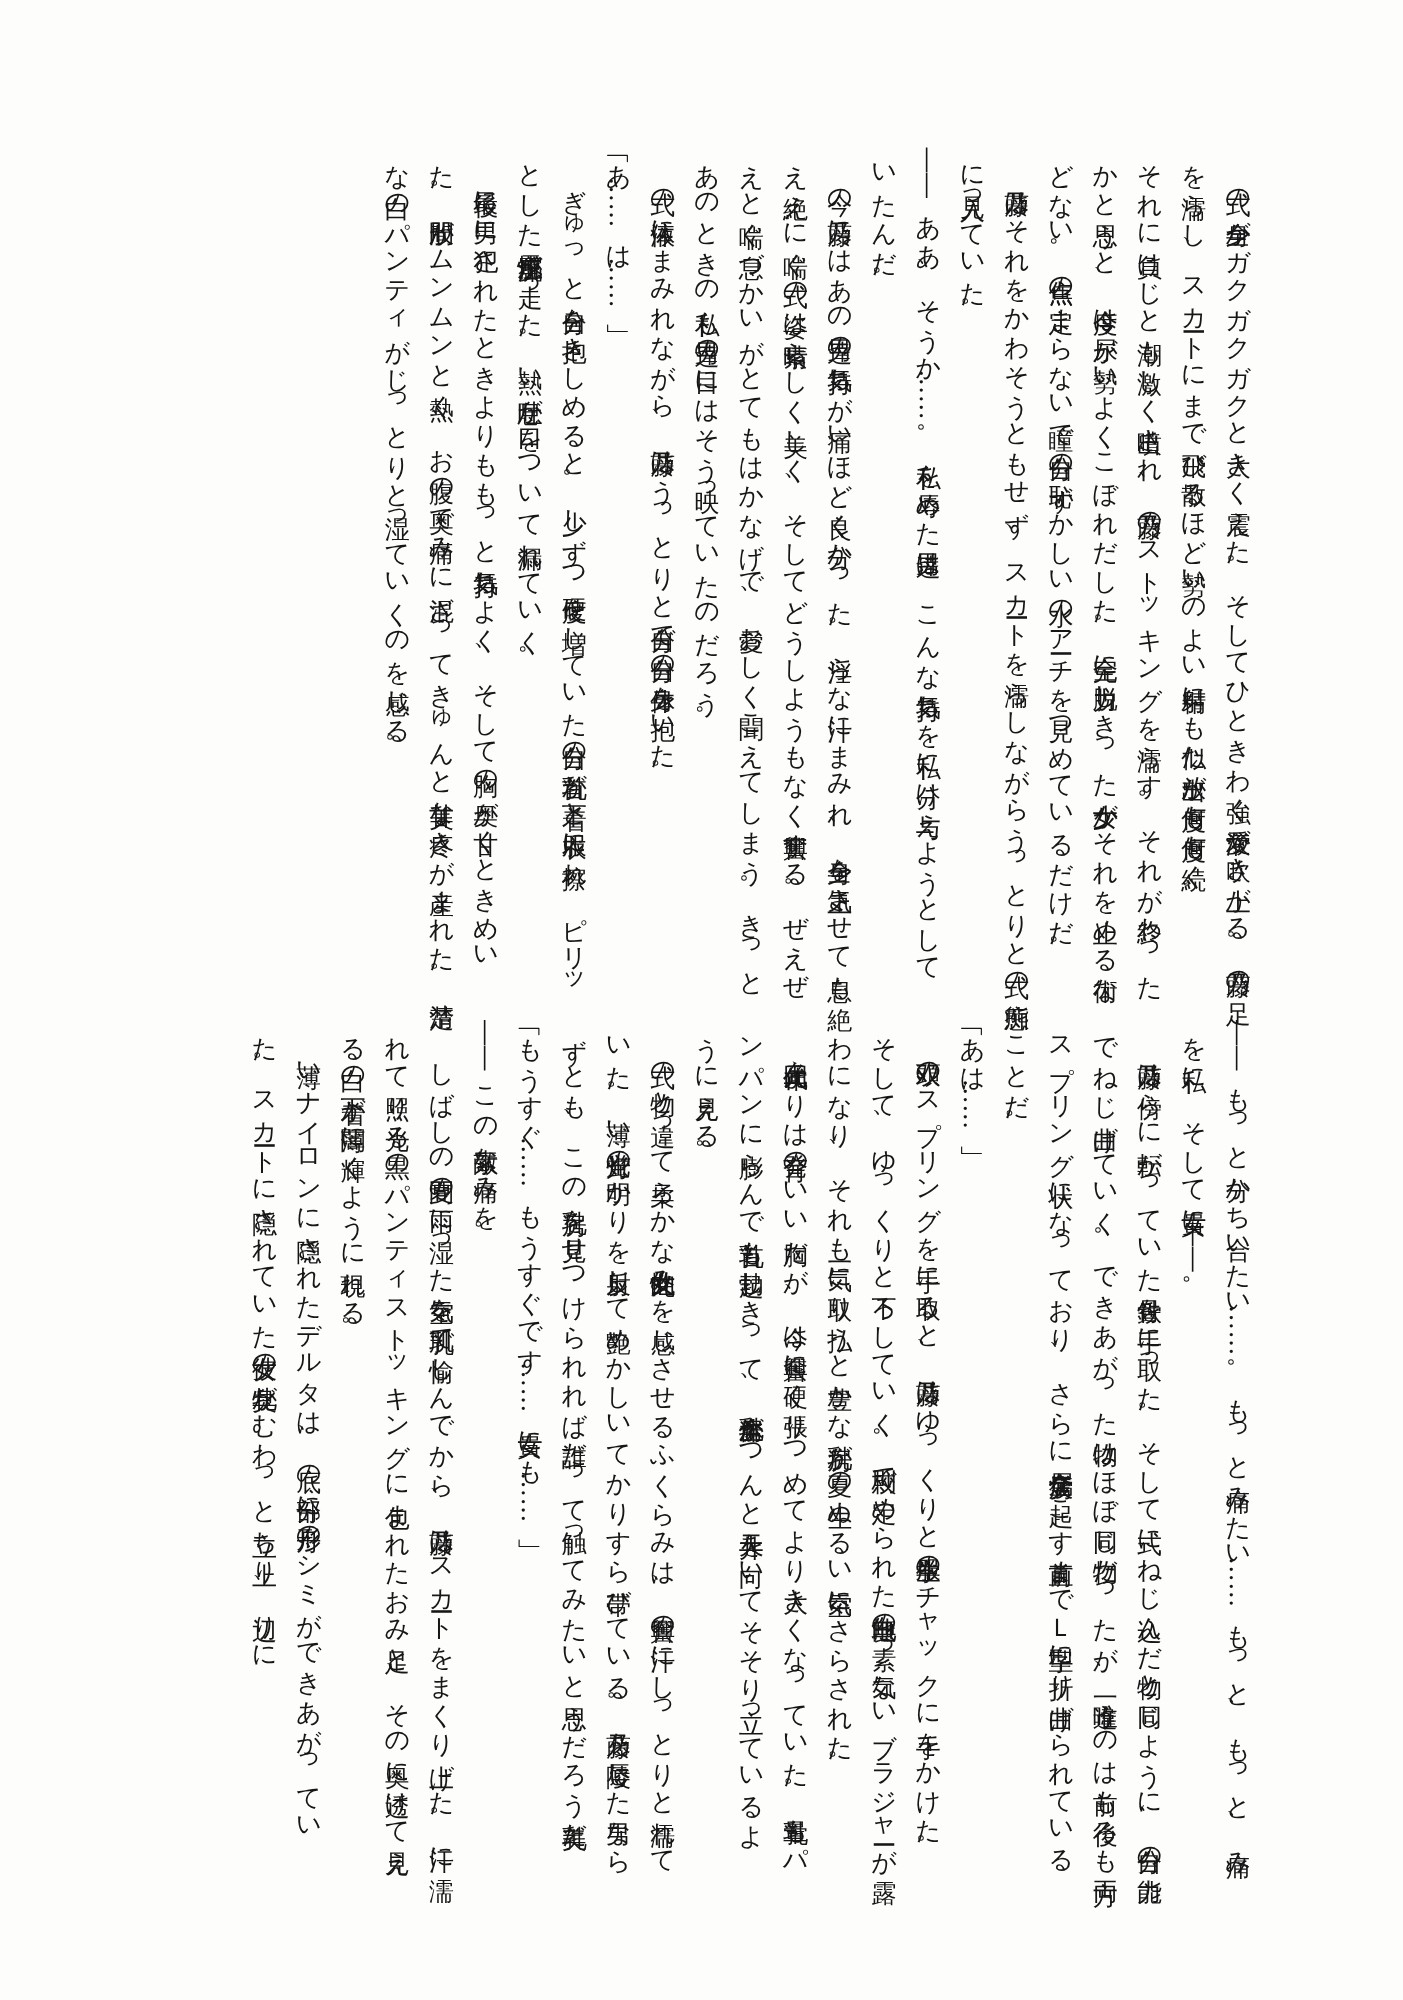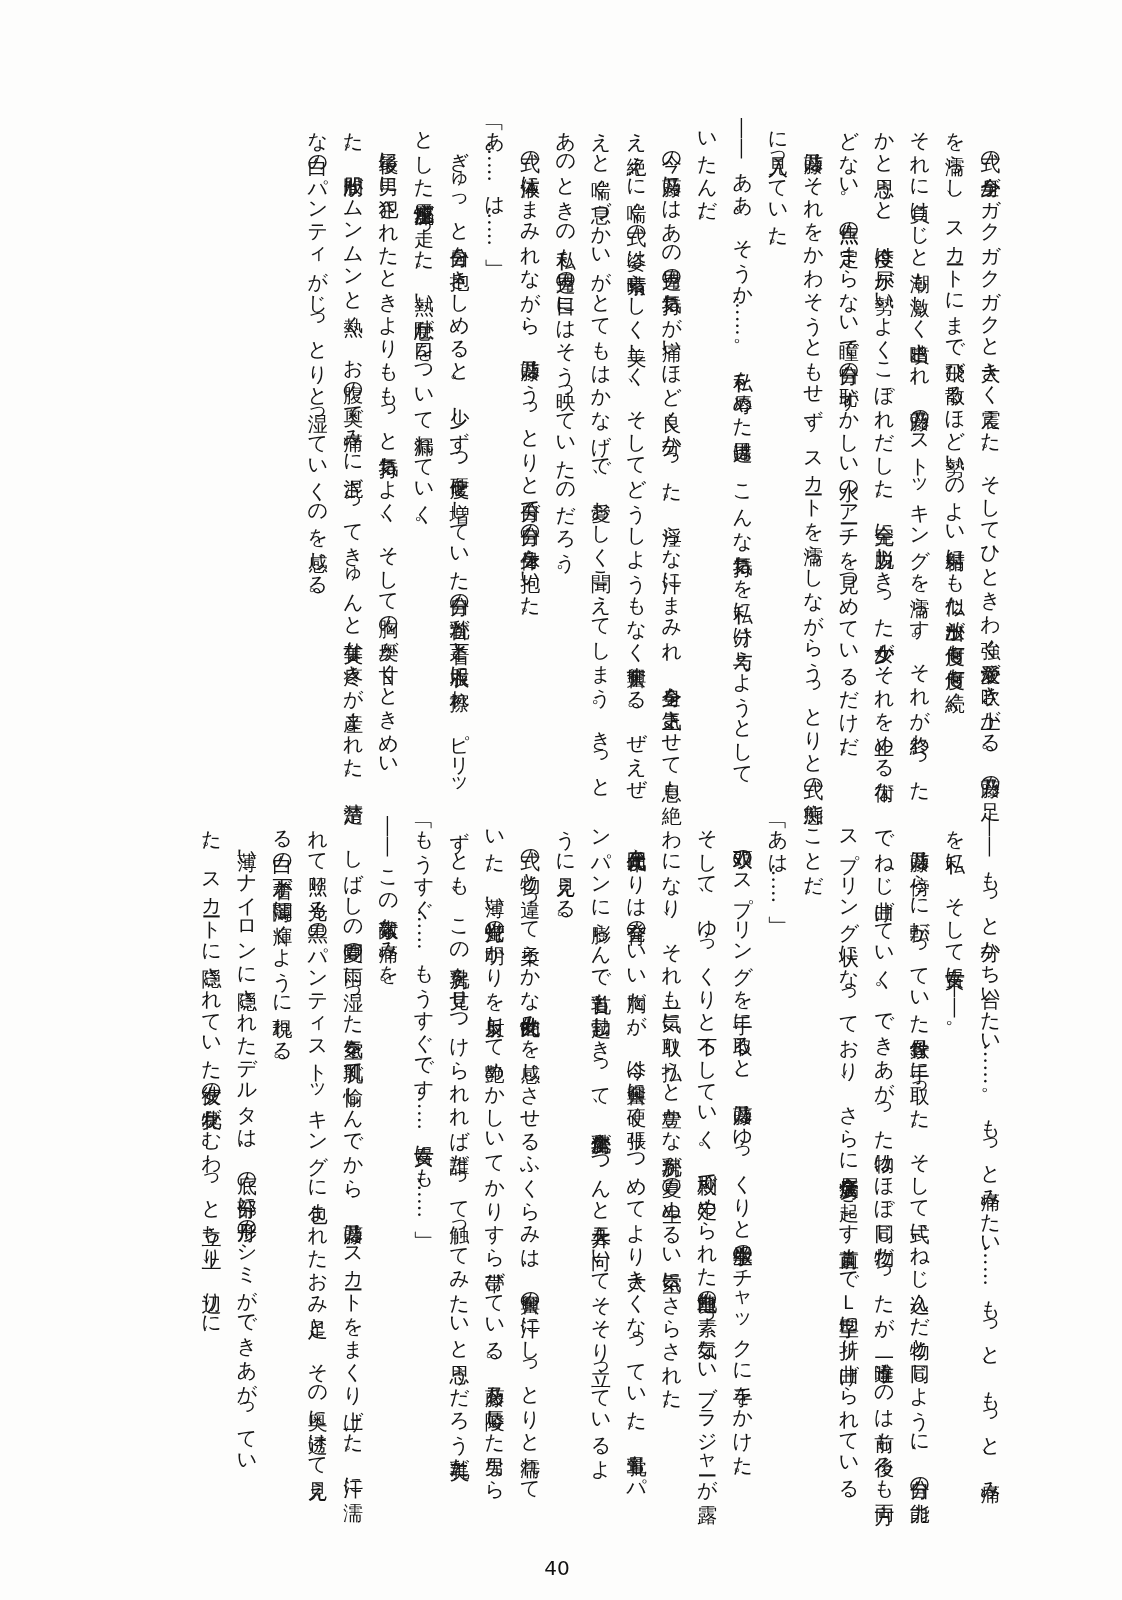--- a/index.html
+++ b/index.html
@@ -75,15 +75,14 @@
     <p class="para">「あは……」</p>
     <p class="para indent">双頭のスプリングを手に取ると、藤乃はゆっくりと学生服のチャックに手をかけた。そして、ゆっくりと下ろしていく。校則で定められた白無地の素っ気ないブラジャーが露わになり、それも一気に取り払うと豊かな乳房が夏の生ぬるい空気にさらされた。</p>
     <p class="para indent">元々同年代よりは発育のいい胸だが、今は興奮に硬く張りつめてより大きくなっていた。乳暈もパンパンに膨らんで乳首も勃起しきって、乳房全体がつんと天井を向いてそそり立っているように見える。</p>
     <p class="para indent">式の物と違って柔らかな女性的丸みを感じさせるふくらみは、興奮の汗にしっとりと濡れていた。薄い蛍光灯の明かりを反射して艶めかしいてかりすら帯びている。藤乃を陵辱した男ならずとも、この乳房を見せつけられれば誰だって触ってみたいと思うだろう美乳だ。</p>
     <p class="para">「もうすぐ……もうすぐです……貴女にも……」</p>
     <p class="para">――この素敵な痛みを。</p>
     <p class="para indent">しばしの間夏の雨に湿った空気を乳肌で愉しんでから、藤乃はスカートをまくり上げた。汗に濡れて照り光る黒のパンティストッキングに包まれたおみ足と、その奥に透けて見える白の下着が薄闇に輝くように現れる。</p>
     <p class="para indent">薄いナイロンに隠されたデルタは、底の部分に舟形のシミができあがっていた。スカートに隠されていた彼女の牝臭がむわっと立ち上り、辺りに</p>
   </div>
 
-  <div class="page-number">40</div>
 
 </div>
 
 </body></html>

